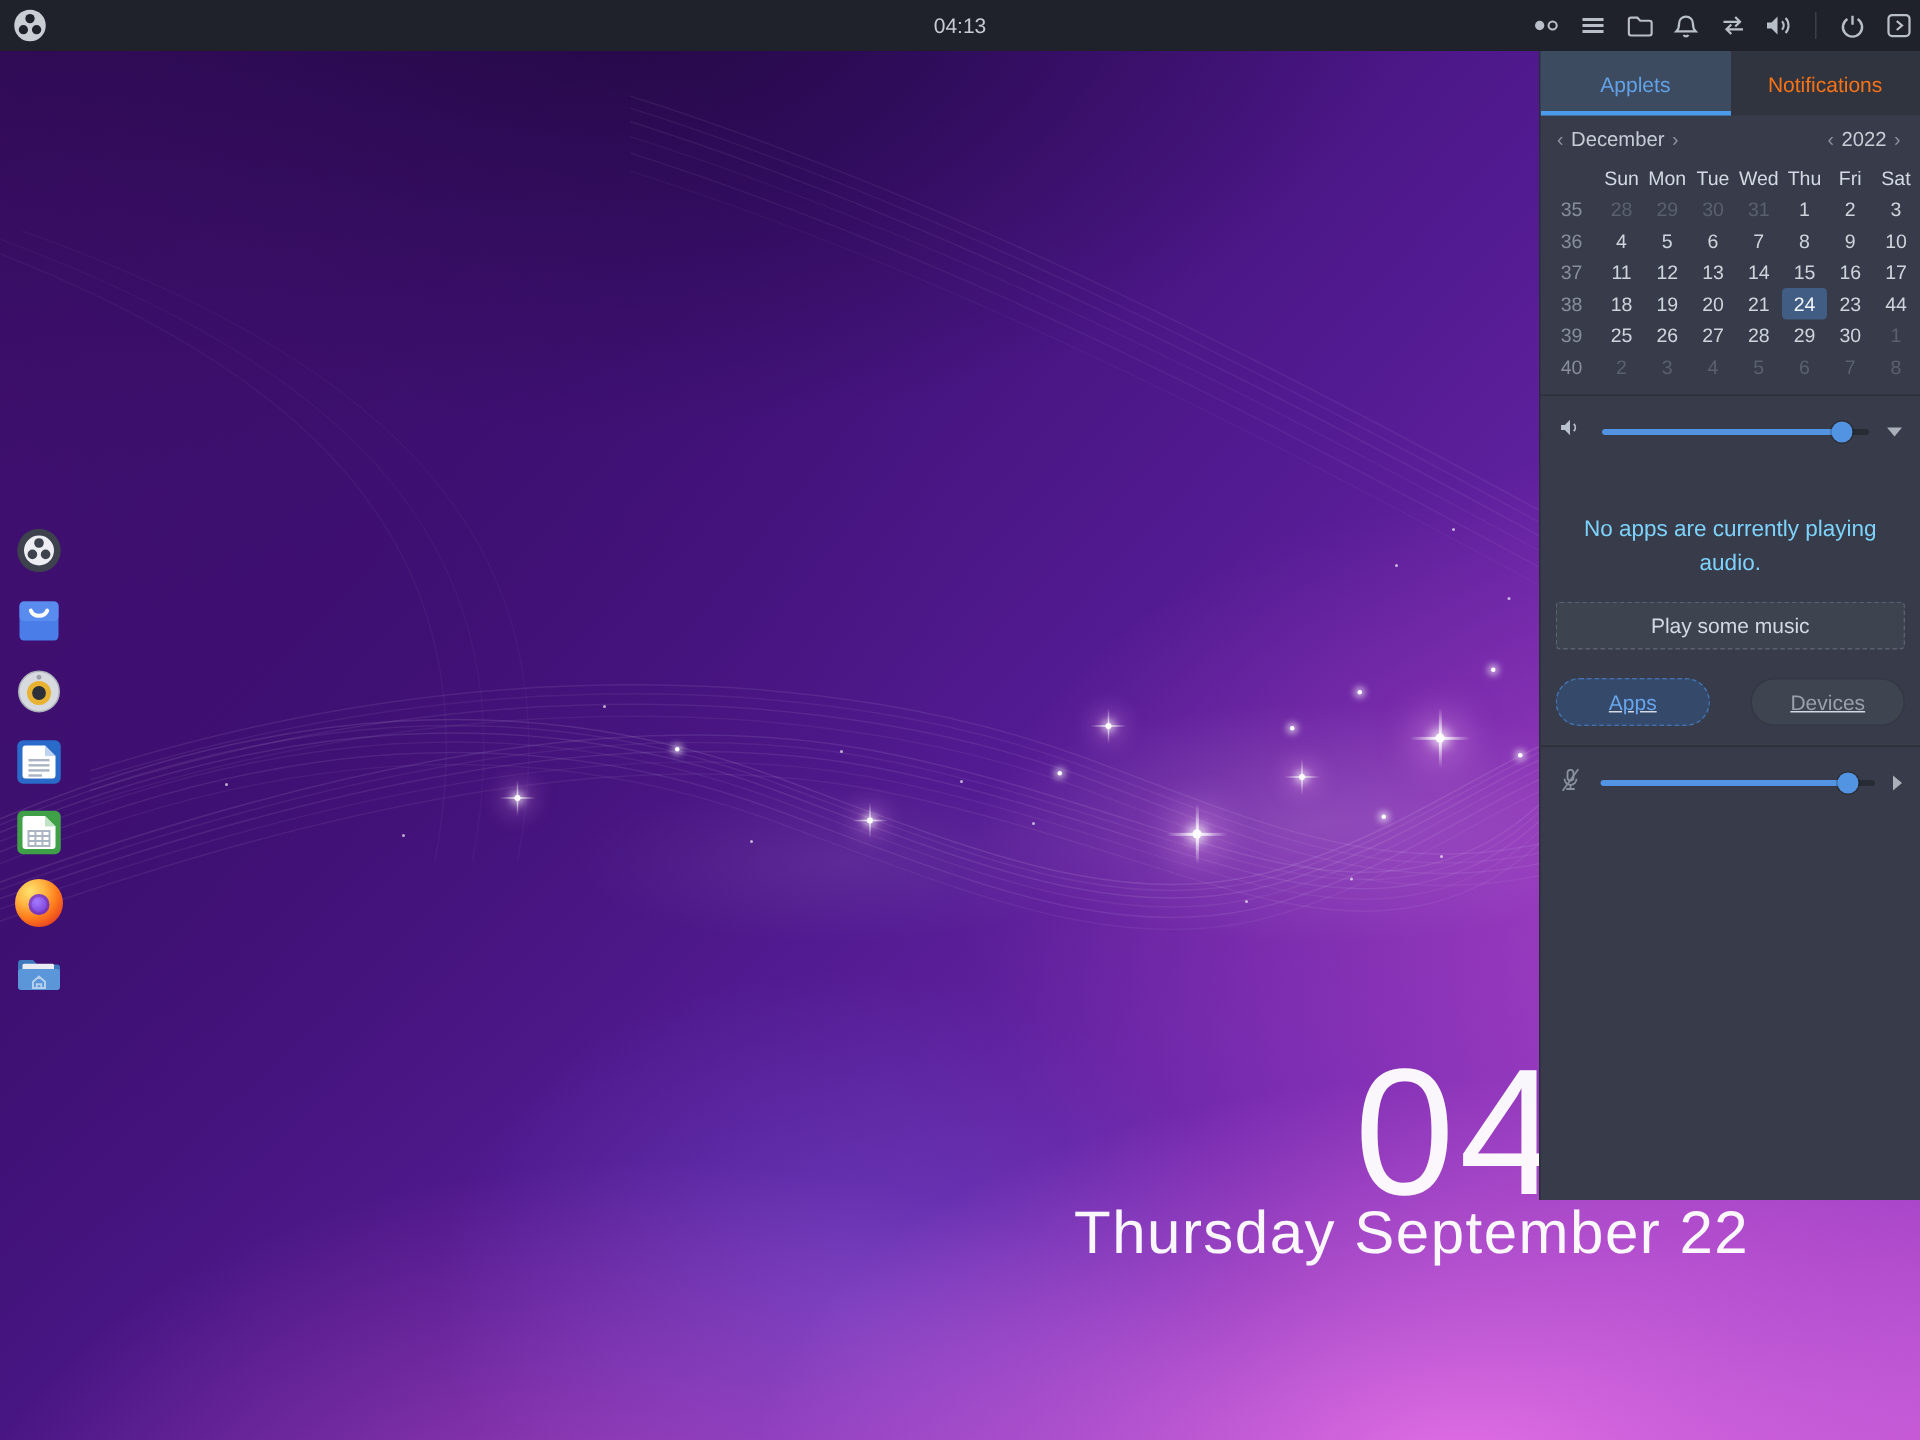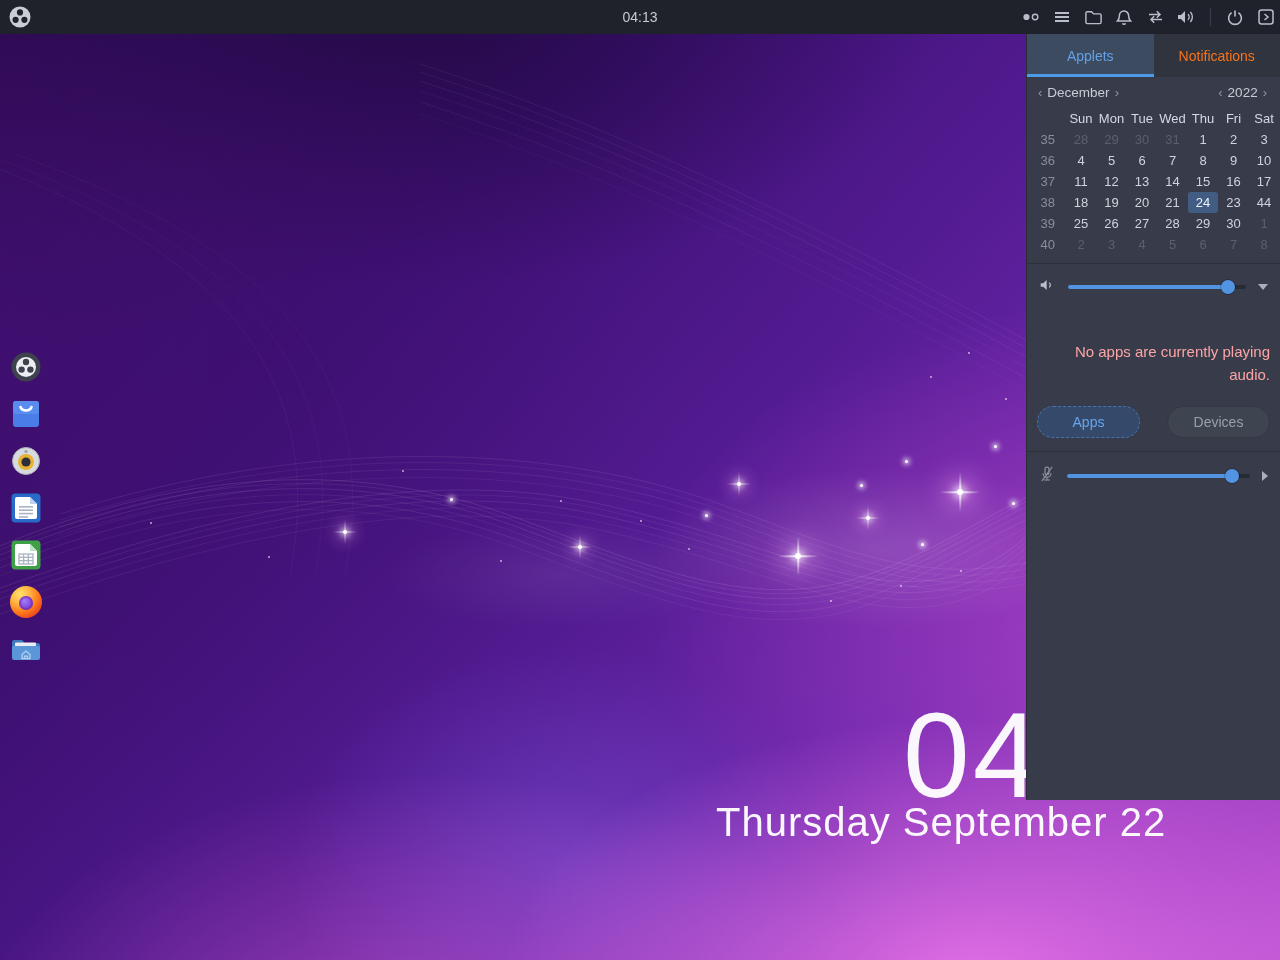--- a/index.html
+++ b/index.html
@@ -78,25 +78,25 @@
   .cal-cell.selected{background:rgba(82,148,226,.38);color:#eef4fb;}
 
   .hdiv{height:1px;background:#2c3039;}
 
   .slider-row{display:flex;align-items:center;gap:12px;padding:13px 12px;}
   .slider{flex:1;position:relative;height:4px;background:#272b34;border-radius:2px;cursor:pointer;}
   .slider-fill{position:absolute;left:0;top:0;height:100%;background:#5294e2;border-radius:2px;}
   .slider-handle{position:absolute;top:50%;width:14px;height:14px;background:#5294e2;border-radius:50%;
     transform:translate(-50%,-50%);box-shadow:0 0 0 1px rgba(0,0,0,.2);}
 
-  .media-status{text-align:right;padding:30px 10px 0;font-size:15px;color:#fca5a5;line-height:1.55;}
+  .media-status{text-align:center;padding:30px 10px 0;font-size:15px;color:#7dd3fc;line-height:1.55;}
   .play-btn{display:block;margin:13px 10px 0;padding:7px 0;width:calc(100% - 20px);text-align:center;
     background:#3e4350;border:1px dashed #5a6170;border-radius:3px;color:#d3dae3;font-size:14px;cursor:pointer;}
 
-  .toggle-row{display:flex;gap:27px;padding:19px 10px 13px;}
+  .toggle-row{display:flex;gap:27px;padding:19px 10px 13px;text-decoration:underline;}
   .pill{flex:1;text-align:center;padding:7px 0;border-radius:16px;font-size:14px;cursor:pointer;}
   .pill.active{background:#35496b;color:#68a5e9;border:1px dashed rgba(82,148,226,.55);}
   .pill.inactive{background:#3f4451;color:#99a0aa;border:1px solid #343844;}
 </style>
 </head>
 <body>
 
 <div class="panel">
   <div class="panel-logo">
     <svg width="24" height="24" viewBox="0 0 24 24">
@@ -395,20 +395,21 @@
         </svg>
     </span>
     <div class="slider">
       <div class="slider-fill" style="width: 90%;"></div>
         <div class="slider-handle" style="left: 90%;"></div>
     </div>
     <span class="arrow-down"></span>
   </div>
 
   <div class="media-status">No apps are currently playing audio.</div>
+  <button class="play-btn">Play some music</button>
 
   <div class="toggle-row">
     <div class="pill active">Apps</div>
     <div class="pill inactive">Devices</div>
   </div>
 
   <div class="hdiv"></div>
 
   <div class="slider-row">
     <span>

